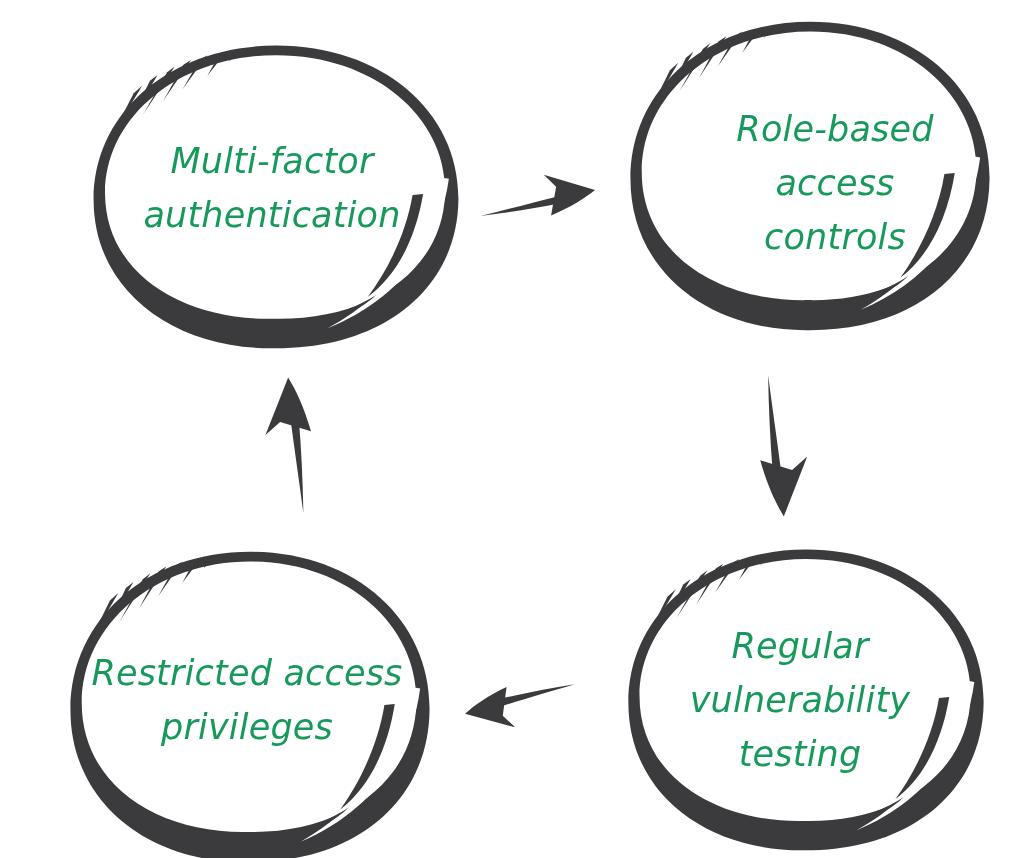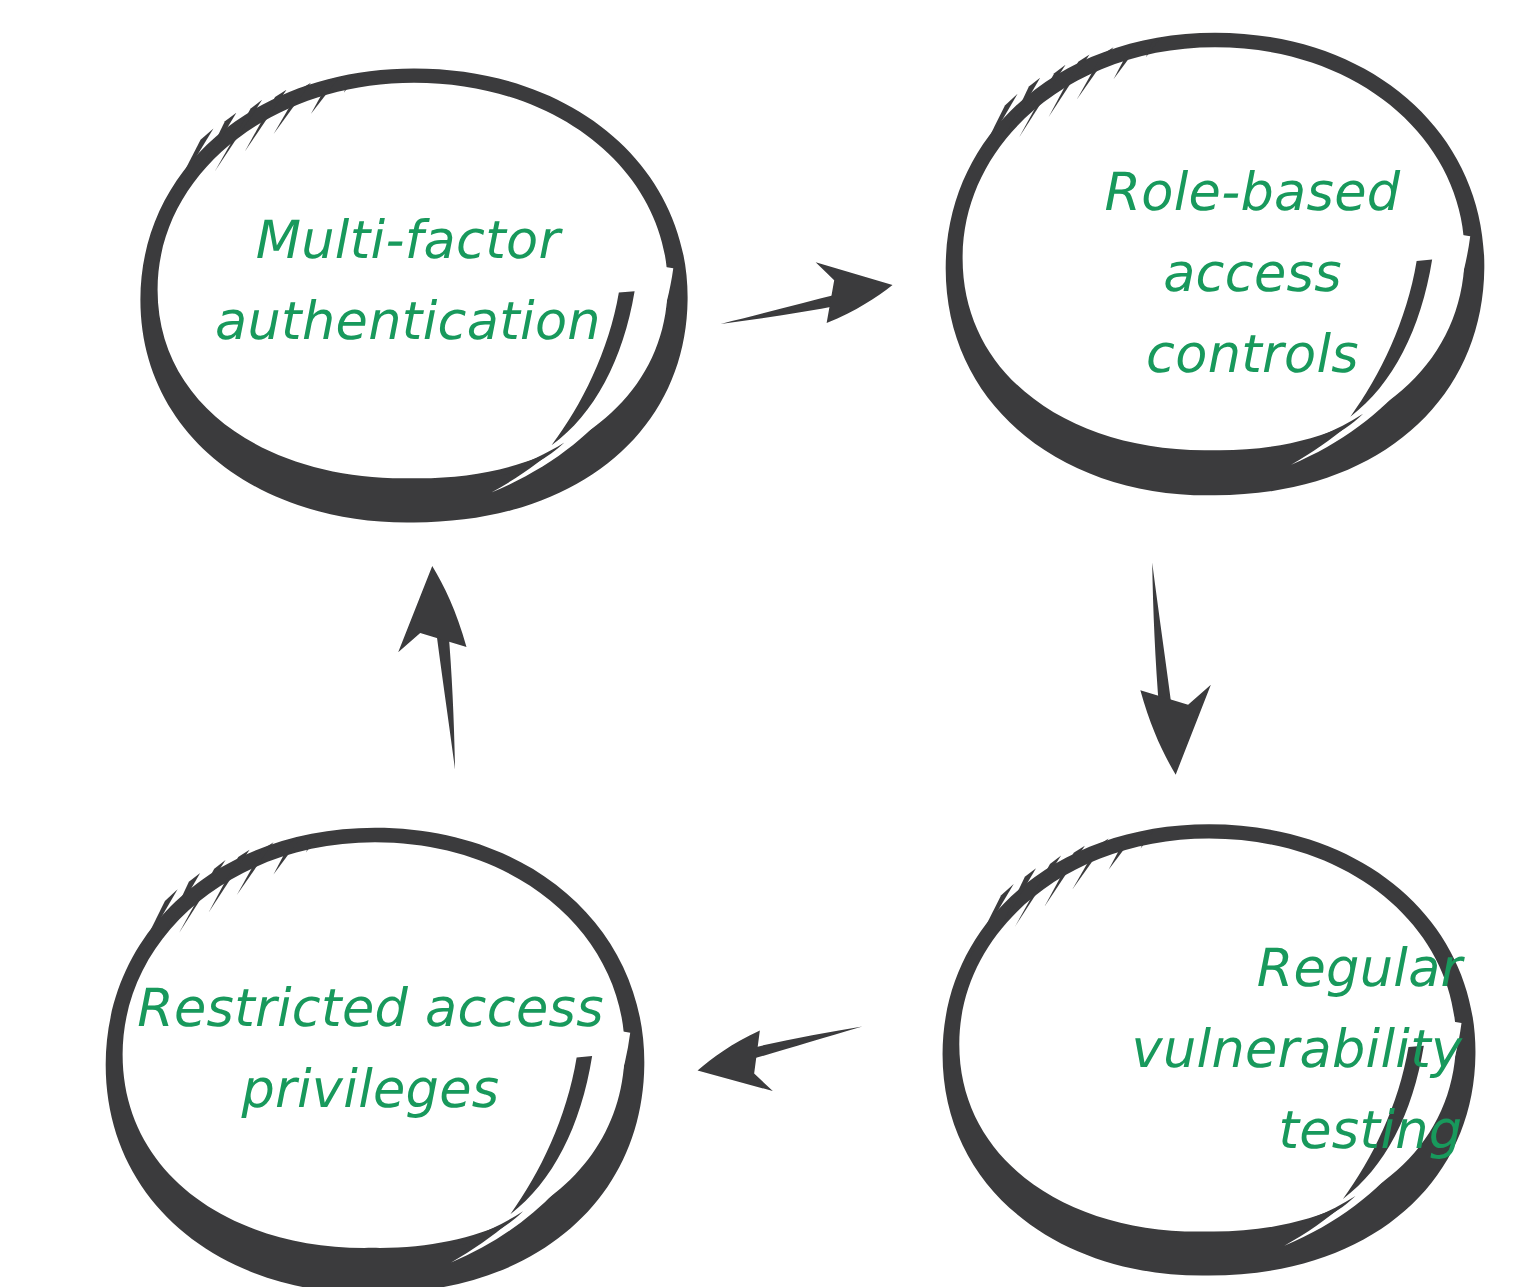--- a/index.html
+++ b/index.html
@@ -36,21 +36,21 @@
   }
   .defs-holder{ position:absolute; width:0; height:0; overflow:hidden; }
   
   .node-1{ left:85px;  top:26px;  width:382px; height:316px; }
   .node-2{ left:622px; top:2px;   width:376px; height:322px; }
   .node-3{ left:62px;  top:532px; width:376px; height:324px; }
   .node-4{ left:620px; top:530px; width:372px; height:314px; }
   .label-1{ left:97px;  top:122px; width:350px; }
   .label-2{ left:660px; top:90px;  width:350px; }
   .label-3{ left:72px;  top:634px; width:350px; }
-  .label-4{ left:625px; top:607px; width:350px;text-align:right; }
+  .label-4{ left:625px; top:607px; width:350px; }
   .arrow-right{ left:477px; top:155px; width:122px; height:56px; transform:rotate(-5deg); }
   .arrow-down { left:711px; top:403px; width:148px; height:64px; transform:rotate(91deg); }
   .arrow-left { left:461px; top:667px; width:118px; height:56px; transform:rotate(173deg); }
   .arrow-up   { left:216px; top:401px; width:142px; height:62px; transform:rotate(-89deg); }
 </style>
 </head>
 <body>
 
 <svg class="defs-holder" aria-hidden="true">
   <defs>

